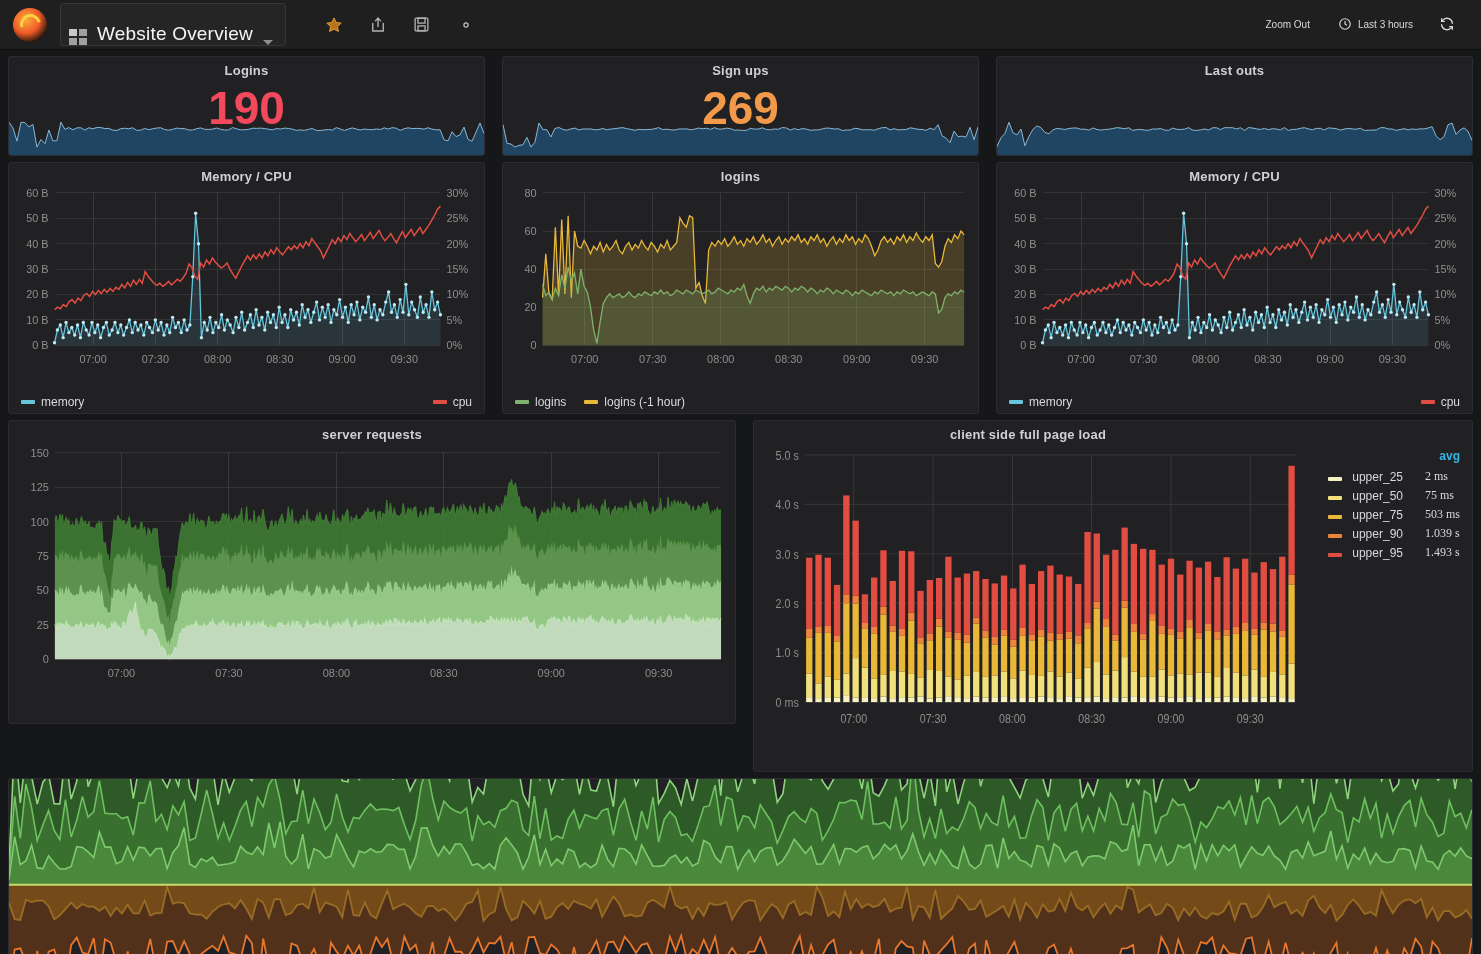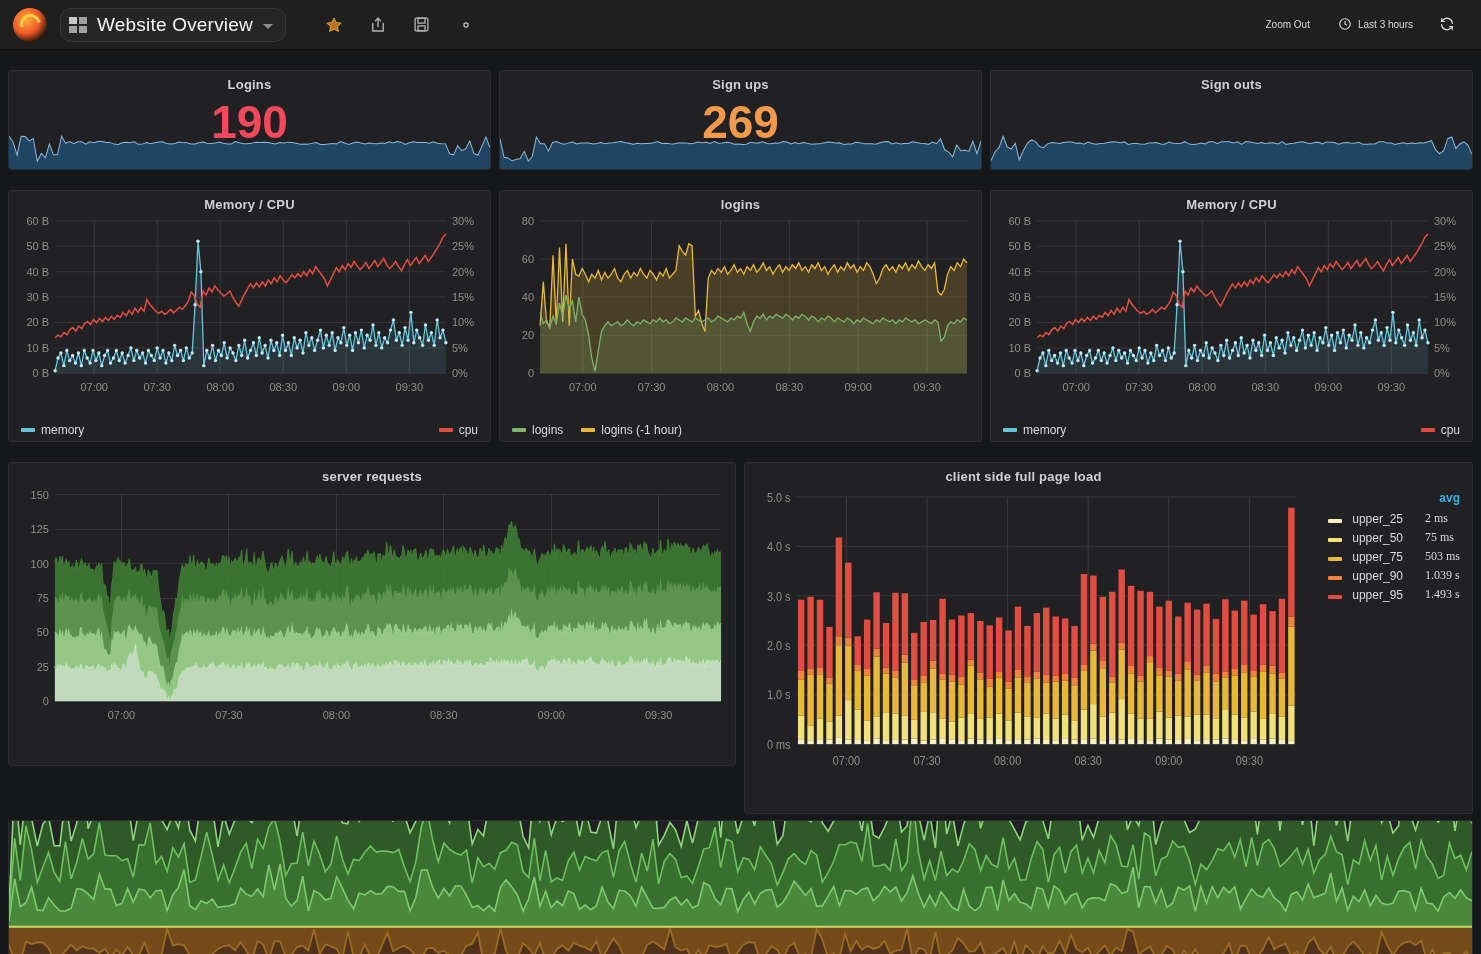--- a/index.html
+++ b/index.html
@@ -27,23 +27,23 @@
     position: relative;
   }
   .grafana-logo::after {
     content: ""; position: absolute;
     width: 15px; height: 15px; border-radius: 50%;
     border: 3px solid #ffd33d; border-right-color: transparent; border-bottom-color: transparent;
     transform: rotate(30deg);
   }
 
   #dash-picker {
-    display: flex; align-items: center; gap: 10px;
-    height: 34px; padding: 0 12px 0 8px;
-    border: 1px solid #37373a; border-radius: 11px;
+    display: flex; align-items: flex-end; gap: 10px;
+    height: 43px; padding: 0 12px 0 8px;
+    border: 1px solid #37373a; border-radius: 3px;
     background: #252526; cursor: pointer;
   }
   .grid-icon { display: grid; grid-template-columns: 8px 8px; grid-template-rows: 7px 7px; gap: 2px; }
   .grid-icon i { display: block; background: #9fa0a2; }
   .grid-icon i:nth-child(1) { background: #c7c8ca; }
   #dash-title { font-size: 19px; color: #f4f5f6; font-weight: 400; letter-spacing: .2px; }
   .caret-dn { width: 0; height: 0; border-left: 5px solid transparent; border-right: 5px solid transparent; border-top: 5px solid #8e8e8e; margin-top: 4px; }
 
   .nav-icons { display: flex; align-items: center; gap: 0px; margin-left: 26px; }
   .nav-btn {
@@ -55,21 +55,21 @@
   .nav-right { margin-left: auto; display: flex; align-items: center; gap: 0; padding-right: 14px; }
   .tb-item {
     display: flex; align-items: center; gap: 6px;
     font-size: 10px; color: #d8d9da; padding: 0 14px; height: 34px; cursor: pointer;
     white-space: nowrap;
   }
   #refresh-btn { padding: 0 12px; }
 
   
   #board { padding: 0 8px; }
-  .row { display: flex; gap: 8px; margin-top: 20px; }
+  .row { display: flex; gap: 17px; margin-top: 6px; }
   .panel {
     background: #212124;
     border: 1px solid #2c2c32;
     border-radius: 3px;
     position: relative;
     overflow: hidden;
   }
   .panel-title {
     text-align: center;
     font-size: 13px; font-weight: bold; color: #cfd0d2;
@@ -212,21 +212,21 @@
       <div class="panel-title">Sign ups</div>
       <div class="ss-value" id="ssv1" style="color: rgb(242, 153, 74);">269</div>
       <div class="ss-spark">
           <svg id="spark1" viewBox="0 0 480 46" preserveAspectRatio="none">
             <path d="M0.00 15.58 L4.03 34.34 L8.07 35.02 L12.10 38.05 L16.13 36.35 L20.17 35.77 L24.20 28.36 L28.24 38.01 L32.27 33.21 L36.30 13.98 L40.34 20.66 L44.37 20.75 L48.40 28.02 L52.44 19.47 L56.47 18.51 L60.50 20.45 L64.54 21.23 L68.57 19.89 L72.61 19.06 L76.64 20.96 L80.67 20.00 L84.71 19.99 L88.74 19.92 L92.77 20.88 L96.81 20.56 L100.84 19.47 L104.87 20.78 L108.91 20.03 L112.94 19.67 L116.97 19.08 L121.01 18.62 L125.04 19.65 L129.08 20.35 L133.11 21.28 L137.14 20.37 L141.18 20.75 L145.21 20.54 L149.24 20.43 L153.28 19.72 L157.31 18.60 L161.34 20.55 L165.38 20.23 L169.41 20.83 L173.45 21.04 L177.48 20.00 L181.51 19.96 L185.55 19.88 L189.58 20.78 L193.61 20.14 L197.65 19.06 L201.68 19.77 L205.71 19.23 L209.75 20.40 L213.78 18.61 L217.82 20.15 L221.85 19.98 L225.88 19.18 L229.92 19.67 L233.95 21.25 L237.98 20.93 L242.02 21.49 L246.05 21.27 L250.08 19.33 L254.12 20.09 L258.15 20.05 L262.18 18.82 L266.22 20.48 L270.25 20.78 L274.29 19.95 L278.32 20.26 L282.35 18.51 L286.39 18.97 L290.42 21.06 L294.45 19.57 L298.49 20.74 L302.52 19.56 L306.55 20.14 L310.59 21.24 L314.62 20.92 L318.66 20.87 L322.69 19.91 L326.72 19.03 L330.76 19.31 L334.79 19.94 L338.82 19.77 L342.86 21.47 L346.89 21.02 L350.92 21.07 L354.96 19.35 L358.99 19.63 L363.03 20.80 L367.06 20.83 L371.09 20.65 L375.13 21.19 L379.16 19.74 L383.19 18.72 L387.23 18.55 L391.26 20.89 L395.29 19.69 L399.33 20.94 L403.36 20.58 L407.39 20.56 L411.43 18.83 L415.46 19.46 L419.50 20.35 L423.53 20.46 L427.56 21.36 L431.60 19.15 L435.63 20.71 L439.66 15.71 L443.70 26.79 L447.73 29.18 L451.76 33.77 L455.80 22.08 L459.83 27.67 L463.87 27.17 L467.90 28.17 L471.93 18.32 L475.97 30.76 L480.00 17.93 L 480 46 L 0 46 Z" fill="#1f4b6e" opacity="0.85"></path>
             <path d="M0.00 15.58 L4.03 34.34 L8.07 35.02 L12.10 38.05 L16.13 36.35 L20.17 35.77 L24.20 28.36 L28.24 38.01 L32.27 33.21 L36.30 13.98 L40.34 20.66 L44.37 20.75 L48.40 28.02 L52.44 19.47 L56.47 18.51 L60.50 20.45 L64.54 21.23 L68.57 19.89 L72.61 19.06 L76.64 20.96 L80.67 20.00 L84.71 19.99 L88.74 19.92 L92.77 20.88 L96.81 20.56 L100.84 19.47 L104.87 20.78 L108.91 20.03 L112.94 19.67 L116.97 19.08 L121.01 18.62 L125.04 19.65 L129.08 20.35 L133.11 21.28 L137.14 20.37 L141.18 20.75 L145.21 20.54 L149.24 20.43 L153.28 19.72 L157.31 18.60 L161.34 20.55 L165.38 20.23 L169.41 20.83 L173.45 21.04 L177.48 20.00 L181.51 19.96 L185.55 19.88 L189.58 20.78 L193.61 20.14 L197.65 19.06 L201.68 19.77 L205.71 19.23 L209.75 20.40 L213.78 18.61 L217.82 20.15 L221.85 19.98 L225.88 19.18 L229.92 19.67 L233.95 21.25 L237.98 20.93 L242.02 21.49 L246.05 21.27 L250.08 19.33 L254.12 20.09 L258.15 20.05 L262.18 18.82 L266.22 20.48 L270.25 20.78 L274.29 19.95 L278.32 20.26 L282.35 18.51 L286.39 18.97 L290.42 21.06 L294.45 19.57 L298.49 20.74 L302.52 19.56 L306.55 20.14 L310.59 21.24 L314.62 20.92 L318.66 20.87 L322.69 19.91 L326.72 19.03 L330.76 19.31 L334.79 19.94 L338.82 19.77 L342.86 21.47 L346.89 21.02 L350.92 21.07 L354.96 19.35 L358.99 19.63 L363.03 20.80 L367.06 20.83 L371.09 20.65 L375.13 21.19 L379.16 19.74 L383.19 18.72 L387.23 18.55 L391.26 20.89 L395.29 19.69 L399.33 20.94 L403.36 20.58 L407.39 20.56 L411.43 18.83 L415.46 19.46 L419.50 20.35 L423.53 20.46 L427.56 21.36 L431.60 19.15 L435.63 20.71 L439.66 15.71 L443.70 26.79 L447.73 29.18 L451.76 33.77 L455.80 22.08 L459.83 27.67 L463.87 27.17 L467.90 28.17 L471.93 18.32 L475.97 30.76 L480.00 17.93" fill="none" stroke="#8cb8d6" stroke-width="1"></path>
           </svg>
         </div>
     </div>
     <div class="panel singlestat">
-      <div class="panel-title">Sign outs</div>
+      <div class="panel-title">Last outs</div>
       <div class="ss-spark">
           <svg id="spark2" viewBox="0 0 480 46" preserveAspectRatio="none">
             <path d="M0.00 37.65 L4.03 28.79 L8.07 24.45 L12.10 13.24 L16.13 23.84 L20.17 25.98 L24.20 20.10 L28.24 36.82 L32.27 27.48 L36.30 20.39 L40.34 16.94 L44.37 18.62 L48.40 23.47 L52.44 24.66 L56.47 20.88 L60.50 19.44 L64.54 19.88 L68.57 20.47 L72.61 19.53 L76.64 19.00 L80.67 19.01 L84.71 20.30 L88.74 20.08 L92.77 21.13 L96.81 18.96 L100.84 20.42 L104.87 21.12 L108.91 20.52 L112.94 20.22 L116.97 19.57 L121.01 18.64 L125.04 19.07 L129.08 19.75 L133.11 18.76 L137.14 21.40 L141.18 20.62 L145.21 20.41 L149.24 21.11 L153.28 21.24 L157.31 20.03 L161.34 20.09 L165.38 19.55 L169.41 21.08 L173.45 21.28 L177.48 19.13 L181.51 20.28 L185.55 20.48 L189.58 20.15 L193.61 18.66 L197.65 21.09 L201.68 21.42 L205.71 20.91 L209.75 19.96 L213.78 21.05 L217.82 18.76 L221.85 18.72 L225.88 20.61 L229.92 18.66 L233.95 18.73 L237.98 18.70 L242.02 19.96 L246.05 18.72 L250.08 21.40 L254.12 18.56 L258.15 19.04 L262.18 19.82 L266.22 20.48 L270.25 19.40 L274.29 20.68 L278.32 19.72 L282.35 20.03 L286.39 20.89 L290.42 18.60 L294.45 21.42 L298.49 20.43 L302.52 20.32 L306.55 19.31 L310.59 18.70 L314.62 19.83 L318.66 20.81 L322.69 19.41 L326.72 19.36 L330.76 20.97 L334.79 18.89 L338.82 19.26 L342.86 19.55 L346.89 21.12 L350.92 20.06 L354.96 19.43 L358.99 19.90 L363.03 20.23 L367.06 19.19 L371.09 21.37 L375.13 21.27 L379.16 21.02 L383.19 21.06 L387.23 18.78 L391.26 18.64 L395.29 19.98 L399.33 19.99 L403.36 21.40 L407.39 20.55 L411.43 19.68 L415.46 20.82 L419.50 19.91 L423.53 20.48 L427.56 19.83 L431.60 19.91 L435.63 19.01 L439.66 17.70 L443.70 26.91 L447.73 30.72 L451.76 27.64 L455.80 15.69 L459.83 14.02 L463.87 25.47 L467.90 20.99 L471.93 18.86 L475.97 22.15 L480.00 31.40 L 480 46 L 0 46 Z" fill="#1f4b6e" opacity="0.85"></path>
             <path d="M0.00 37.65 L4.03 28.79 L8.07 24.45 L12.10 13.24 L16.13 23.84 L20.17 25.98 L24.20 20.10 L28.24 36.82 L32.27 27.48 L36.30 20.39 L40.34 16.94 L44.37 18.62 L48.40 23.47 L52.44 24.66 L56.47 20.88 L60.50 19.44 L64.54 19.88 L68.57 20.47 L72.61 19.53 L76.64 19.00 L80.67 19.01 L84.71 20.30 L88.74 20.08 L92.77 21.13 L96.81 18.96 L100.84 20.42 L104.87 21.12 L108.91 20.52 L112.94 20.22 L116.97 19.57 L121.01 18.64 L125.04 19.07 L129.08 19.75 L133.11 18.76 L137.14 21.40 L141.18 20.62 L145.21 20.41 L149.24 21.11 L153.28 21.24 L157.31 20.03 L161.34 20.09 L165.38 19.55 L169.41 21.08 L173.45 21.28 L177.48 19.13 L181.51 20.28 L185.55 20.48 L189.58 20.15 L193.61 18.66 L197.65 21.09 L201.68 21.42 L205.71 20.91 L209.75 19.96 L213.78 21.05 L217.82 18.76 L221.85 18.72 L225.88 20.61 L229.92 18.66 L233.95 18.73 L237.98 18.70 L242.02 19.96 L246.05 18.72 L250.08 21.40 L254.12 18.56 L258.15 19.04 L262.18 19.82 L266.22 20.48 L270.25 19.40 L274.29 20.68 L278.32 19.72 L282.35 20.03 L286.39 20.89 L290.42 18.60 L294.45 21.42 L298.49 20.43 L302.52 20.32 L306.55 19.31 L310.59 18.70 L314.62 19.83 L318.66 20.81 L322.69 19.41 L326.72 19.36 L330.76 20.97 L334.79 18.89 L338.82 19.26 L342.86 19.55 L346.89 21.12 L350.92 20.06 L354.96 19.43 L358.99 19.90 L363.03 20.23 L367.06 19.19 L371.09 21.37 L375.13 21.27 L379.16 21.02 L383.19 21.06 L387.23 18.78 L391.26 18.64 L395.29 19.98 L399.33 19.99 L403.36 21.40 L407.39 20.55 L411.43 19.68 L415.46 20.82 L419.50 19.91 L423.53 20.48 L427.56 19.83 L431.60 19.91 L435.63 19.01 L439.66 17.70 L443.70 26.91 L447.73 30.72 L451.76 27.64 L455.80 15.69 L459.83 14.02 L463.87 25.47 L467.90 20.99 L471.93 18.86 L475.97 22.15 L480.00 31.40" fill="none" stroke="#8cb8d6" stroke-width="1"></path>
           </svg>
         </div>
     </div>
   </div>
 
   <div class="row">

